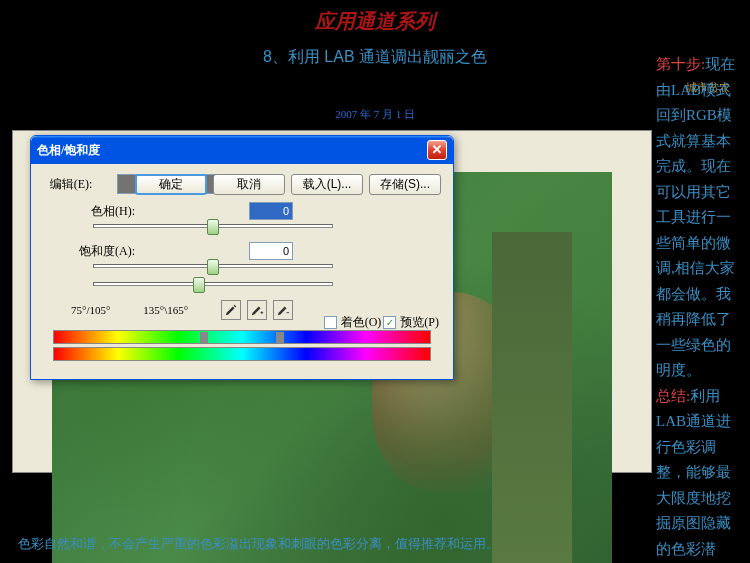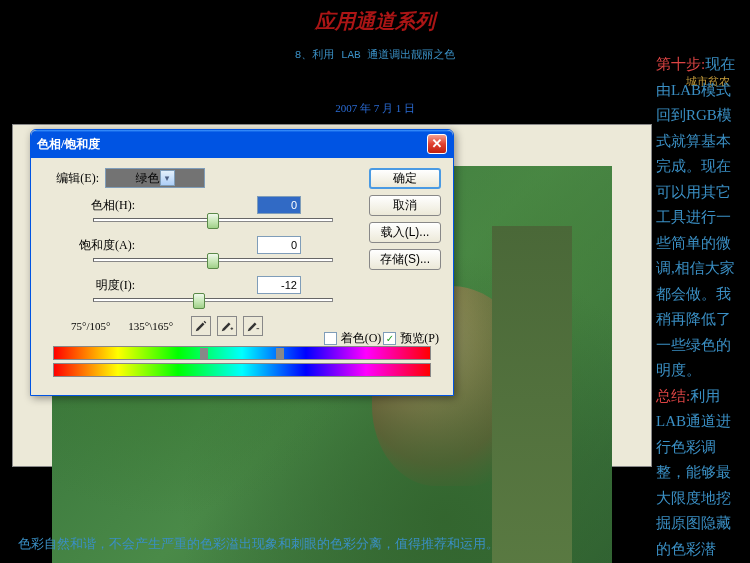--- a/index.html
+++ b/index.html
@@ -1,48 +1,48 @@
 <!DOCTYPE html>
 <html><head>
 <meta charset="utf-8">
 <style>
 * { margin: 0; padding: 0; box-sizing: border-box; }
 body { width: 750px; height: 563px; background: #000; font-family: "SimSun", serif; overflow: hidden; position: relative; }
 .header { padding: 8px 20px; display: flex; align-items: center; gap: 12px; flex-direction: column; }
 .header-title { font-size: 20px; font-weight: bold; font-style: italic; color: #aa1515; font-family: "STKaiti", "KaiTi", serif; }
-.header-sub { font-size: 11px; color: #3a8fc4; font-family: Liberation Mono, monospace; }
+.header-sub { font-size: 16px; color: #3a8fc4; font-family: Liberation Sans, sans-serif; }
 .header-author { font-size: 11px; color: #c29a3a; margin-left: auto; text-align: center; }
 .header-date { font-size: 11px; color: #2a6bd4; }
 .main-area { position: relative; width: 640px; height: 343px; margin-left: 12px; }
 .ps-bg { position: absolute; top: 0; left: 0; width: 100%; height: 100%; background: #ece9d8; border: 1px solid #888; }
 .photo { position: absolute; top: 42px; left: 40px; width: 560px; height: 440px; background: linear-gradient(135deg, #2a5d30 0%, #3d7a3e 25%, #4a8a48 50%, #2e5e32 100%); overflow: hidden; }
 .photo::before { content: ""; position: absolute; right: 80px; top: 120px; width: 160px; height: 200px; background: radial-gradient(ellipse at 40% 30%, #d4a888 0%, #b88860 30%, #8a6040 60%, transparent 80%); border-radius: 50% 50% 40% 40%; }
 .photo::after { content: ""; position: absolute; right: 40px; top: 60px; width: 80px; height: 350px; background: linear-gradient(180deg, #4a6838 0%, #5a7a42 100%); }
 .foliage { position: absolute; inset: 0; background: radial-gradient(circle at 20% 30%, rgba(60,120,50,0.8) 0%, transparent 40%), radial-gradient(circle at 70% 80%, rgba(50,100,45,0.9) 0%, transparent 50%), radial-gradient(circle at 90% 20%, rgba(70,130,60,0.7) 0%, transparent 35%); }
 
 .dialog { position: absolute; top: 5px; left: 18px; width: 424px; background: #ece9d8; border: 1px solid #0054e3; border-radius: 6px 6px 0 0; box-shadow: 2px 2px 8px rgba(0,0,0,0.4); z-index: 10; }
 .titlebar { background: linear-gradient(180deg, #3d95ff 0%, #0054e3 8%, #0054e3 92%, #0054e3 100%); color: #fff; padding: 4px 6px; font-size: 12px; font-weight: bold; display: flex; align-items: center; border-radius: 6px 6px 0 0; }
 .titlebar-text { flex: 1; }
 .close-btn { width: 20px; height: 20px; background: linear-gradient(180deg, #f5a090 0%, #e04030 50%, #c02010 100%); border: 1px solid #fff; border-radius: 3px; color: #fff; display: flex; align-items: center; justify-content: center; font-size: 13px; font-weight: bold; cursor: pointer; }
 .dialog-body { padding: 10px 12px; font-size: 12px; position: relative; }
 .row { display: flex; align-items: center; margin-bottom: 8px; }
-.row-label { width: 56px; text-align: right; margin-right: 6px; }
+.row-label { width: 56px; text-align: center; margin-right: 18px; }
 .dropdown { width: 100px; height: 20px; border: 1px solid #7f9db9; background: #737373; display: flex; align-items: center; padding: 0 4px; justify-content: center; }
 .dropdown-arrow { width: 15px; height: 16px; background: linear-gradient(180deg, #e3f0fb 0%, #aecff7 100%); border: 1px solid #7f9db9; display: flex; align-items: center; justify-content: center; font-size: 9px; color: #4d6185; }
 .slider-group { margin-left: 20px; margin-bottom: 14px; }
 .slider-row { display: flex; align-items: center; margin-bottom: 2px; }
-.slider-label { width: 72px; text-align: right; margin-right: 8px; }
+.slider-label { width: 72px; text-align: right; margin-right: 0; }
 .num-input { width: 44px; height: 18px; border: 1px solid #7f9db9; background: #fff; text-align: right; padding: 0 3px; margin-left: 114px; font-size: 11px; }
 .num-input.selected { background: #316ac5; color: #fff; }
 .slider-track { width: 240px; height: 4px; background: #fff; border: 1px solid #888; border-top-color: #666; border-left-color: #666; position: relative; margin-left: 30px; margin-top: 4px; }
 .slider-thumb { position: absolute; top: -6px; width: 12px; height: 16px; background: linear-gradient(180deg, #f0f8ec 0%, #c8e8b8 50%, #a0d088 100%); border: 1px solid #5a8a48; border-radius: 2px; transform: translateX(-50%); }
-.side-buttons { position: absolute; right: 12px; top: 10px; display: flex; flex-direction: column; gap: 6px; }
+.side-buttons { position: absolute; right: 12px; top: 10px; display: flex; flex-direction: row; gap: 6px; }
 .btn { width: 72px; height: 21px; background: linear-gradient(180deg, #fff 0%, #ece9d8 100%); border: 1px solid #888; border-radius: 3px; font-size: 12px; cursor: pointer; }
 .btn.default { border: 2px solid #4a9ae3; }
-.bottom-row { display: flex; align-items: center; gap: 18px; margin-top: 8px; margin-left: 28px; }
+.bottom-row { display: flex; align-items: center; gap: 33px; margin-top: 8px; margin-left: 28px; }
 .range-text { font-size: 11px; }
 .eyedroppers { display: flex; gap: 6px; }
 .eyedropper { width: 20px; height: 20px; border: 1px solid #888; background: #ece9d8; display: flex; align-items: center; justify-content: center; cursor: pointer; }
 .eyedropper svg { width: 14px; height: 14px; }
 .checks { position: absolute; right: 14px; bottom: 48px; display: flex; flex-direction: row; gap: 2px; font-size: 12px; }
 .check-row { display: flex; align-items: center; gap: 4px; }
 .checkbox { width: 13px; height: 13px; border: 1px solid #7f9db9; background: #fff; display: flex; align-items: center; justify-content: center; font-size: 10px; color: #21a121; }
 .spectrum { margin: 10px 10px 8px 10px; }
 .spectrum-bar { height: 14px; background: linear-gradient(90deg, #ff0000 0%, #ffff00 17%, #00ff00 33%, #00ffff 50%, #0000ff 67%, #ff00ff 83%, #ff0000 100%); border: 1px solid #888; margin-bottom: 3px; position: relative; }
 .range-markers { position: absolute; top: -2px; left: 40%; width: 20%; height: 18px; }
@@ -100,24 +100,20 @@
         <div class="slider-row">
           <span class="slider-label">饱和度(A):</span>
           <input class="num-input" value="0" style="">
         </div>
         <div class="slider-track">
           <div class="slider-thumb" style="left:50%"></div>
         </div>
       </div>
 
       <div class="slider-group">
-        <div class="slider-row">
-          <span class="slider-label">明度(I):</span>
-          <input class="num-input" value="-12" style="">
-        </div>
         <div class="slider-track">
           <div class="slider-thumb" style="left:44%"></div>
         </div>
       </div>
 
       <div class="bottom-row">
         <span class="range-text">75°/105°</span>
         <span class="range-text">135°\165°</span>
         <div class="eyedroppers">
           <div class="eyedropper">

